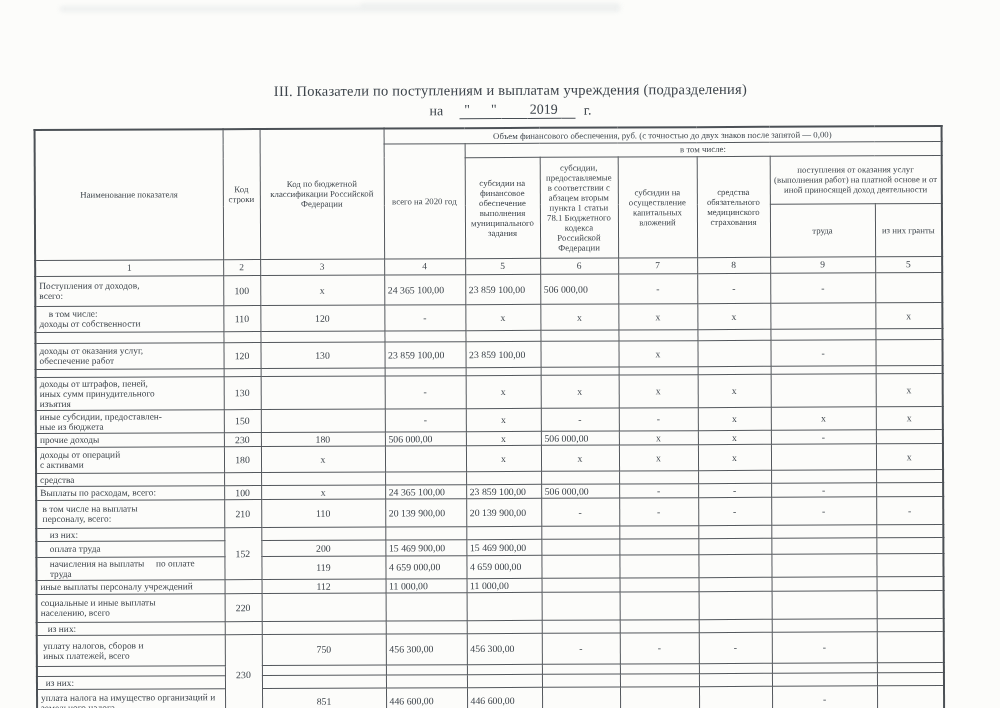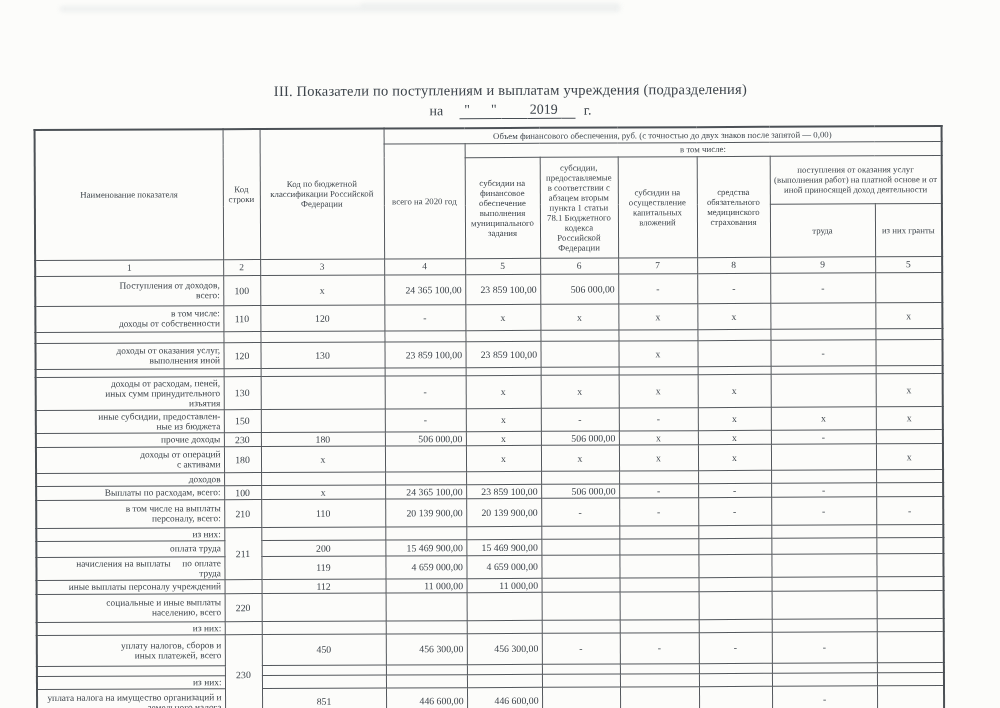--- a/index.html
+++ b/index.html
@@ -23,25 +23,25 @@
   .suf{margin-left:8px;}
 
   table.grid{position:absolute;left:33px;top:127px;width:907px;
              border-collapse:collapse;table-layout:fixed;border:2px solid #4c5156;}
   .grid th,.grid td{border:1.5px solid #54585d;padding:1px 3px;font-weight:normal;
                     vertical-align:middle;overflow:hidden;color:#3e454c;}
   .grid th{font-size:8.8px;line-height:10px;text-align:center;}
   .lblh{font-size:9.3px;}
   .hr1{height:15px;}.hr2{height:14px;}.hr3{height:48px;}.hr4{height:53px;}
   .numrow td{height:13px;font-size:9.5px;text-align:center;}
-  .lbl{font-size:9.4px;line-height:10px;text-align:right;white-space:pre;padding-left:3px;}
+  .lbl{font-size:9.4px;line-height:10px;text-align:left;white-space:pre;padding-left:3px;}
   .ctr{text-align:center;font-size:9.8px;}
   .code{font-size:9.8px;margin-top:24px;}
   .val{font-size:9.8px;line-height:11px;}
-  .num{text-align:right;padding-right:7px;}
+  .num{text-align:left;padding-right:7px;}
 </style>
 </head>
 <body>
 
 <div class="page">
   <div class="artifact a1"></div>
   <div class="artifact a2"></div>
   <div class="content">
 
     <div class="title">III. Показатели по поступлениям и выплатам учреждения (подразделения)</div>
@@ -132,21 +132,21 @@
             <td class="val ctr"></td>
             <td class="val ctr"></td>
             <td class="val ctr"></td>
             <td class="val ctr"></td>
             <td class="val ctr"></td>
             <td class="val ctr"></td>
             <td class="val ctr"></td>
           </tr>
           <tr style="height: 26px;">
             <td class="lbl">доходы от оказания услуг,
-выполнения иной</td>
+обеспечение работ</td>
             <td class="ctr code">120</td>
             <td class="ctr">130</td>
             <td class="val num">23 859 100,00</td>
             <td class="val num">23 859 100,00</td>
             <td class="val ctr"></td>
             <td class="val ctr">x</td>
             <td class="val ctr"></td>
             <td class="val ctr">-</td>
             <td class="val ctr"></td>
           </tr>
@@ -156,21 +156,21 @@
             <td class="ctr"></td>
             <td class="val ctr"></td>
             <td class="val ctr"></td>
             <td class="val ctr"></td>
             <td class="val ctr"></td>
             <td class="val ctr"></td>
             <td class="val ctr"></td>
             <td class="val ctr"></td>
           </tr>
           <tr style="height: 31px;">
-            <td class="lbl">доходы от расходам, пеней,
+            <td class="lbl">доходы от штрафов, пеней,
 иных сумм принудительного
 изъятия</td>
             <td class="ctr code">130</td>
             <td class="ctr"></td>
             <td class="val ctr">-</td>
             <td class="val ctr">x</td>
             <td class="val ctr">x</td>
             <td class="val ctr">x</td>
             <td class="val ctr">x</td>
             <td class="val ctr"></td>
@@ -208,21 +208,21 @@
             <td class="ctr">x</td>
             <td class="val ctr"></td>
             <td class="val ctr">x</td>
             <td class="val ctr">x</td>
             <td class="val ctr">x</td>
             <td class="val ctr">x</td>
             <td class="val ctr"></td>
             <td class="val ctr">x</td>
           </tr>
           <tr style="height: 11px;">
-            <td class="lbl">доходов</td>
+            <td class="lbl">средства</td>
             <td class="ctr code"></td>
             <td class="ctr"></td>
             <td class="val ctr"></td>
             <td class="val ctr"></td>
             <td class="val ctr"></td>
             <td class="val ctr"></td>
             <td class="val ctr"></td>
             <td class="val ctr"></td>
             <td class="val ctr"></td>
           </tr>
@@ -246,21 +246,21 @@
             <td class="val num">20 139 900,00</td>
             <td class="val num">20 139 900,00</td>
             <td class="val ctr">-</td>
             <td class="val ctr">-</td>
             <td class="val ctr">-</td>
             <td class="val ctr">-</td>
             <td class="val ctr">-</td>
           </tr>
           <tr style="height: 12px;">
             <td class="lbl">    из них:</td>
-            <td class="ctr code" rowspan="3">211</td>
+            <td class="ctr code" rowspan="3">152</td>
             <td class="ctr"></td>
             <td class="val ctr"></td>
             <td class="val ctr"></td>
             <td class="val ctr"></td>
             <td class="val ctr"></td>
             <td class="val ctr"></td>
             <td class="val ctr"></td>
             <td class="val ctr"></td>
           </tr>
           <tr style="height: 16px;">
@@ -320,21 +320,21 @@
             <td class="val ctr"></td>
             <td class="val ctr"></td>
             <td class="val ctr"></td>
             <td class="val ctr"></td>
             <td class="val ctr"></td>
           </tr>
           <tr style="height: 31px;">
             <td class="lbl"> уплату налогов, сборов и
  иных платежей, всего</td>
             <td class="ctr code" rowspan="4">230</td>
-            <td class="ctr">450</td>
+            <td class="ctr">750</td>
             <td class="val num">456 300,00</td>
             <td class="val num">456 300,00</td>
             <td class="val ctr">-</td>
             <td class="val ctr">-</td>
             <td class="val ctr">-</td>
             <td class="val ctr">-</td>
             <td class="val ctr"></td>
           </tr>
           <tr style="height: 10px;">
             <td class="lbl"></td>

